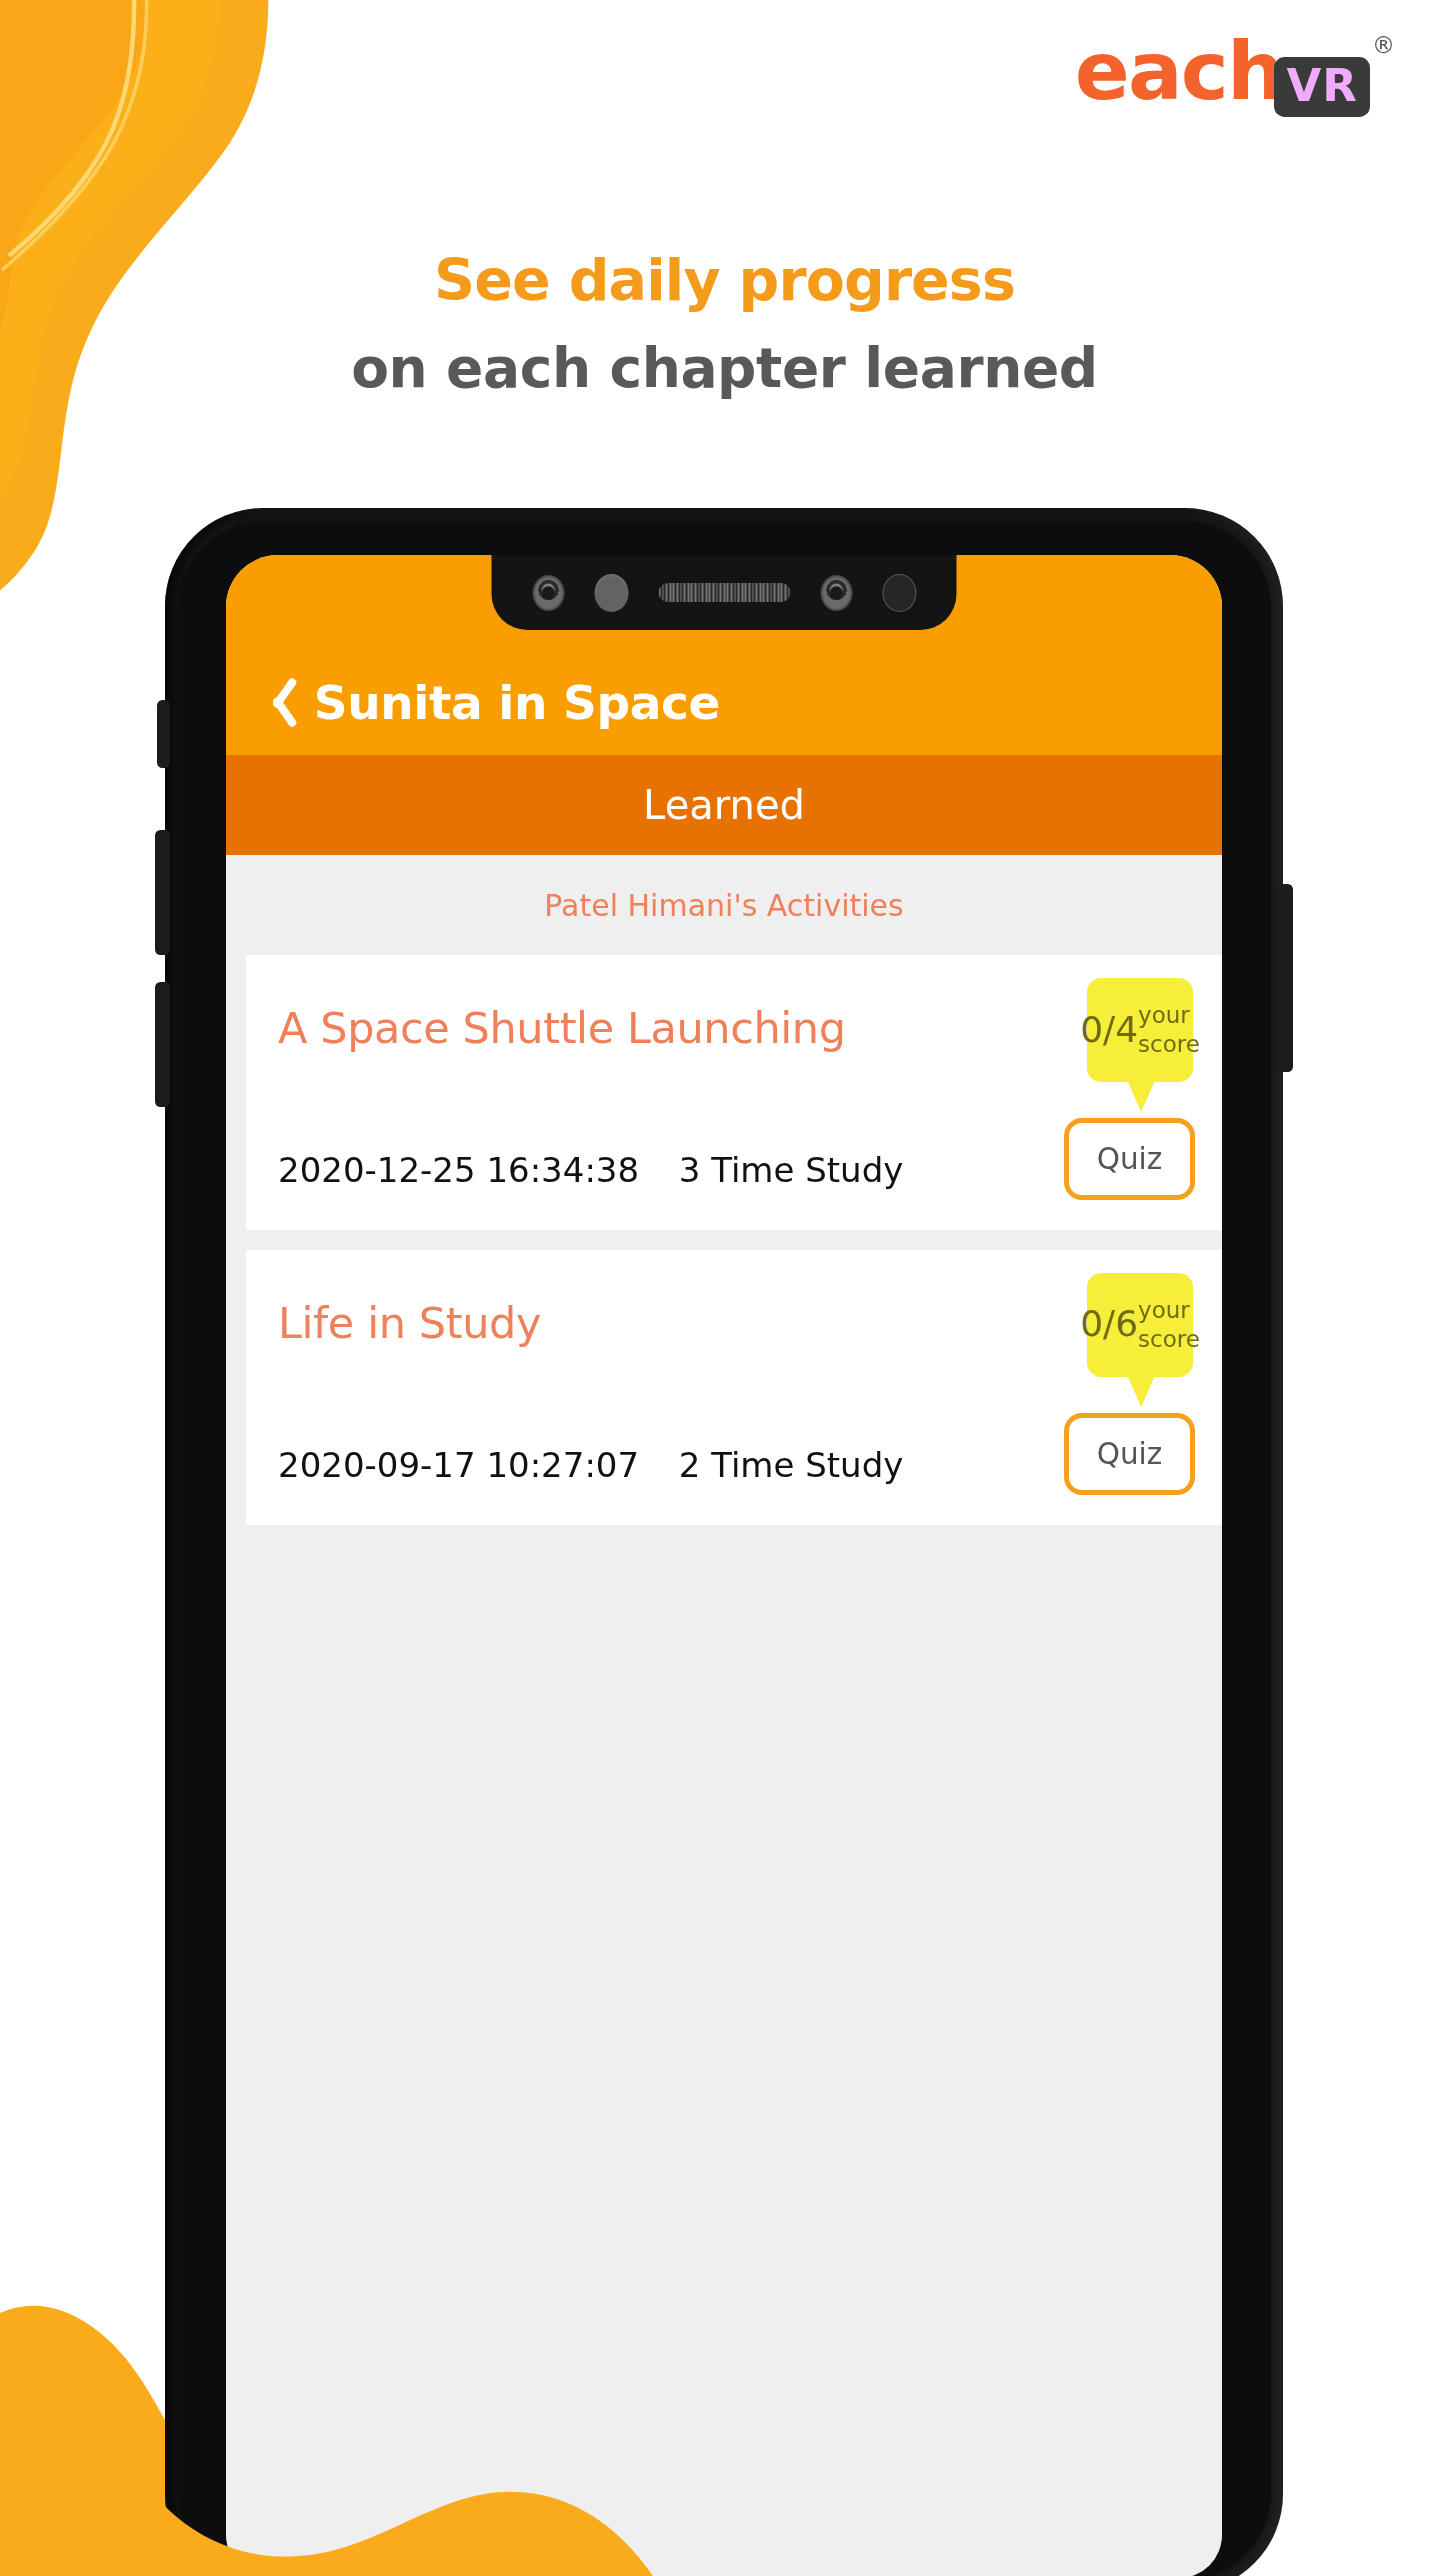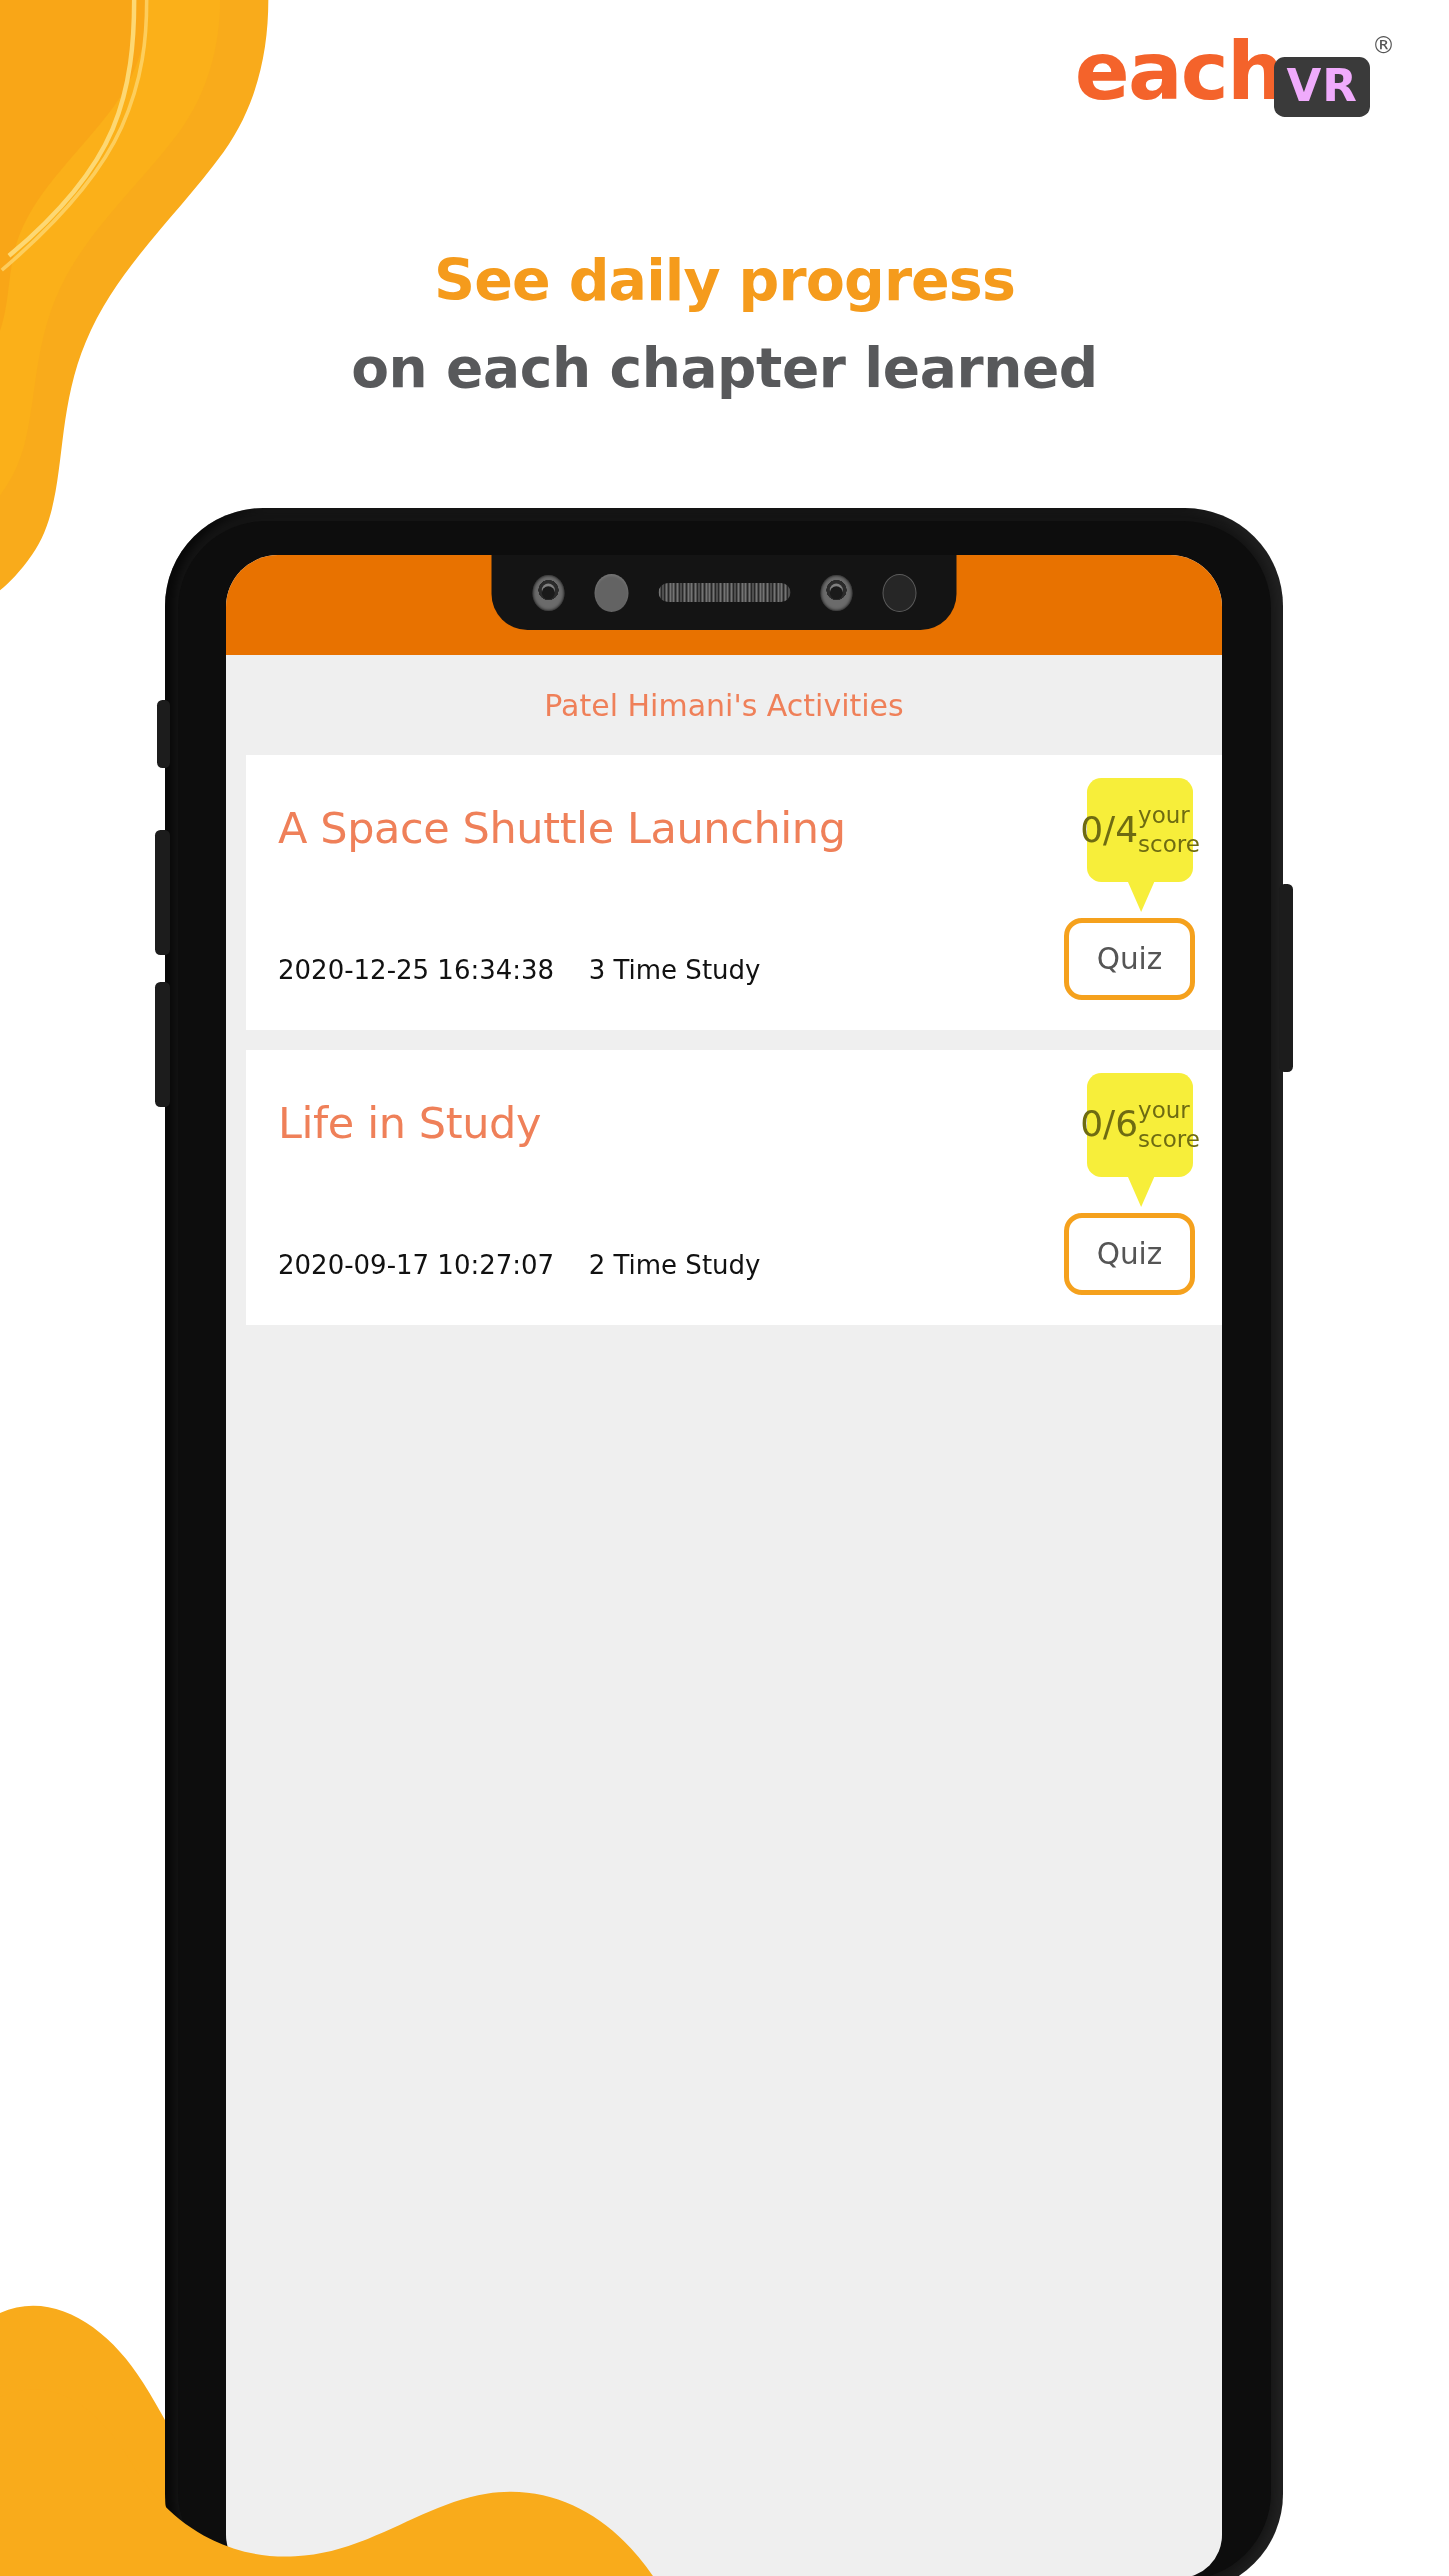--- a/index.html
+++ b/index.html
@@ -278,21 +278,21 @@
     line-height: 52px;
     color: #EF8059;
     letter-spacing: -0.4px;
     max-width: 608px;
   }
   .card-meta {
     position: absolute;
     left: 32px;
     bottom: 39px;
     font-family: "DejaVu Sans", sans-serif;
-    font-size: 26px;
+    font-size: 34px;
     line-height: 41px;
     color: #111111;
     white-space: nowrap;
   }
   .card-meta .meta-gap { display: inline-block; width: 18px; }
 
   .score-bubble {
     position: absolute;
     right: 29px;
     top: 23px;
@@ -396,20 +396,24 @@
   <div class="screen">
 
     <div class="notch">
       <div class="notch-cam"></div>
       <div class="notch-sensor"></div>
       <div class="notch-speaker"></div>
       <div class="notch-cam"></div>
       <div class="notch-dark"></div>
     </div>
 
+    <div class="appbar">
+      <div class="back-chevron"></div>
+      <div class="appbar-title">Sunita in Space</div>
+    </div>
 
     <div class="tabbar">
       <div class="tab active">
         <span>Learned</span>
       </div>
     </div>
 
     <div class="section-label">Patel Himani's Activities</div>
 
     <div class="list">

